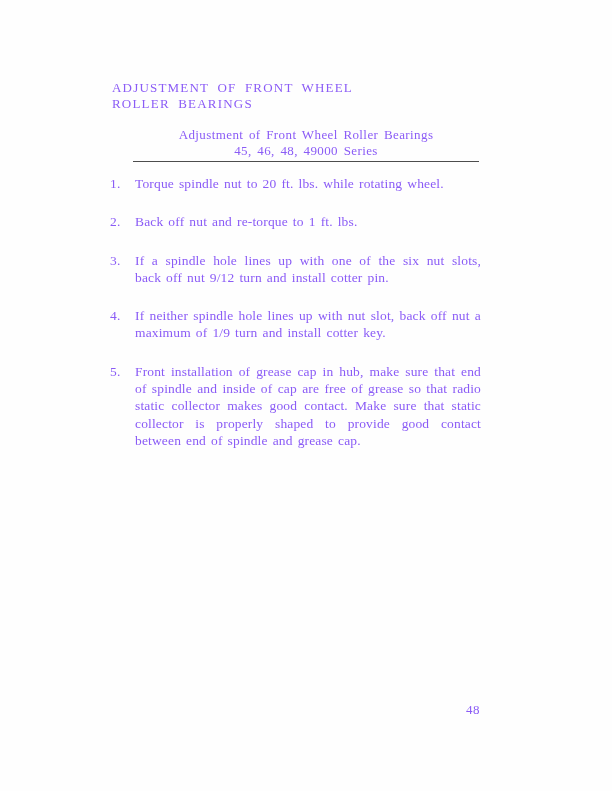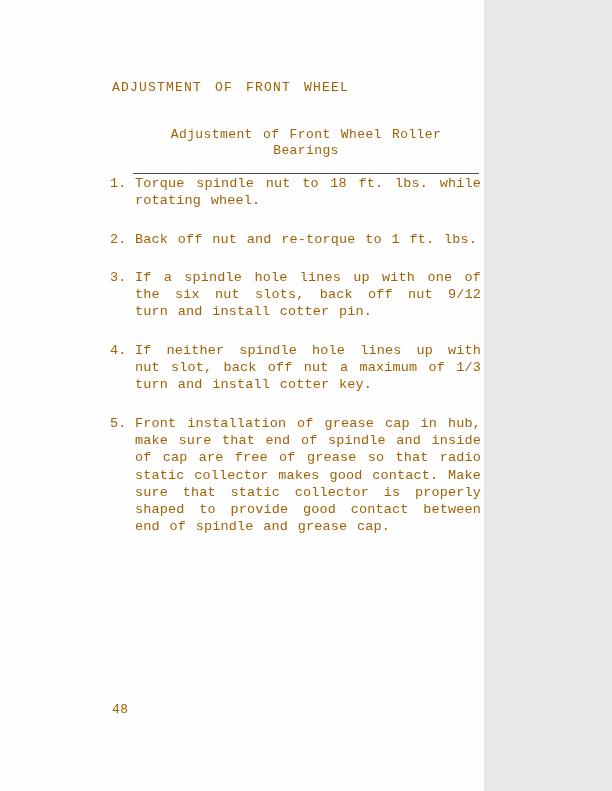--- a/index.html
+++ b/index.html
@@ -2,25 +2,25 @@
 <html><head>
 <meta charset="utf-8">
 <style>
   html, body {
     margin: 0;
     padding: 0;
     background: #e8e8e8;
   }
   .page {
     position: relative;
-    width: 484px;
+    width: 612px;
     height: 791px;
     background: #fefefe;
-    font-family: Liberation Mono, monospace;
-    color: #a16207;
+    font-family: Liberation Serif, serif;
+    color: #8b5cf6;
     overflow: hidden;
   }
   .heading {
     position: absolute;
     left: 112px;
     top: 80px;
     width: 380px;
     font-size: 13px;
     line-height: 16px;
     letter-spacing: 1.2px;
@@ -30,21 +30,21 @@
     position: absolute;
     left: 133px;
     top: 127px;
     width: 346px;
     text-align: center;
     font-size: 13px;
     line-height: 16px;
     letter-spacing: 0.4px;
     word-spacing: 2px;
     border-bottom: 1px solid #4d4d4d;
-    padding-bottom: 14px;
+    padding-bottom: 2px;
   }
   .steps {
     position: absolute;
     left: 110px;
     top: 175px;
     width: 371px;
   }
   .step {
     display: flex;
     margin-bottom: 21px;
@@ -60,54 +60,56 @@
     flex: 1 1 auto;
     text-align: justify;
     text-justify: inter-word;
     word-spacing: 1.5px;
   }
   .pageno {
     position: absolute;
     left: 112px;
     top: 702px;
     width: 368px;
-    text-align: left;
+    text-align: right;
     font-size: 13px;
     letter-spacing: 0.5px;
   }
 </style>
 </head>
 <body>
 
 <div class="page">
 
   <div class="heading">
     <div>ADJUSTMENT OF FRONT WHEEL</div>
+    <div>ROLLER BEARINGS</div>
   </div>
 
   <div class="subtitle">
     <div>Adjustment of Front Wheel Roller Bearings</div>
+    <div>45, 46, 48, 49000 Series</div>
   </div>
 
   <div class="steps">
     <div class="step">
       <span class="num">1.</span>
-      <span class="txt">Torque spindle nut to 18 ft. lbs. while rotating wheel.</span>
+      <span class="txt">Torque spindle nut to 20 ft. lbs. while rotating wheel.</span>
     </div>
     <div class="step">
       <span class="num">2.</span>
       <span class="txt">Back off nut and re-torque to 1 ft. lbs.</span>
     </div>
     <div class="step">
       <span class="num">3.</span>
       <span class="txt">If a spindle hole lines up with one of the six nut slots, back off nut 9/12 turn and install cotter pin.</span>
     </div>
     <div class="step">
       <span class="num">4.</span>
-      <span class="txt">If neither spindle hole lines up with nut slot, back off nut a maximum of 1/3 turn and install cotter key.</span>
+      <span class="txt">If neither spindle hole lines up with nut slot, back off nut a maximum of 1/9 turn and install cotter key.</span>
     </div>
     <div class="step">
       <span class="num">5.</span>
       <span class="txt">Front installation of grease cap in hub, make sure that end of spindle and inside of cap are free of grease so that radio static collector makes good contact. Make sure that static collector is properly shaped to provide good contact between end of spindle and grease cap.</span>
     </div>
   </div>
 
   <div class="pageno">48</div>
 
 </div>

